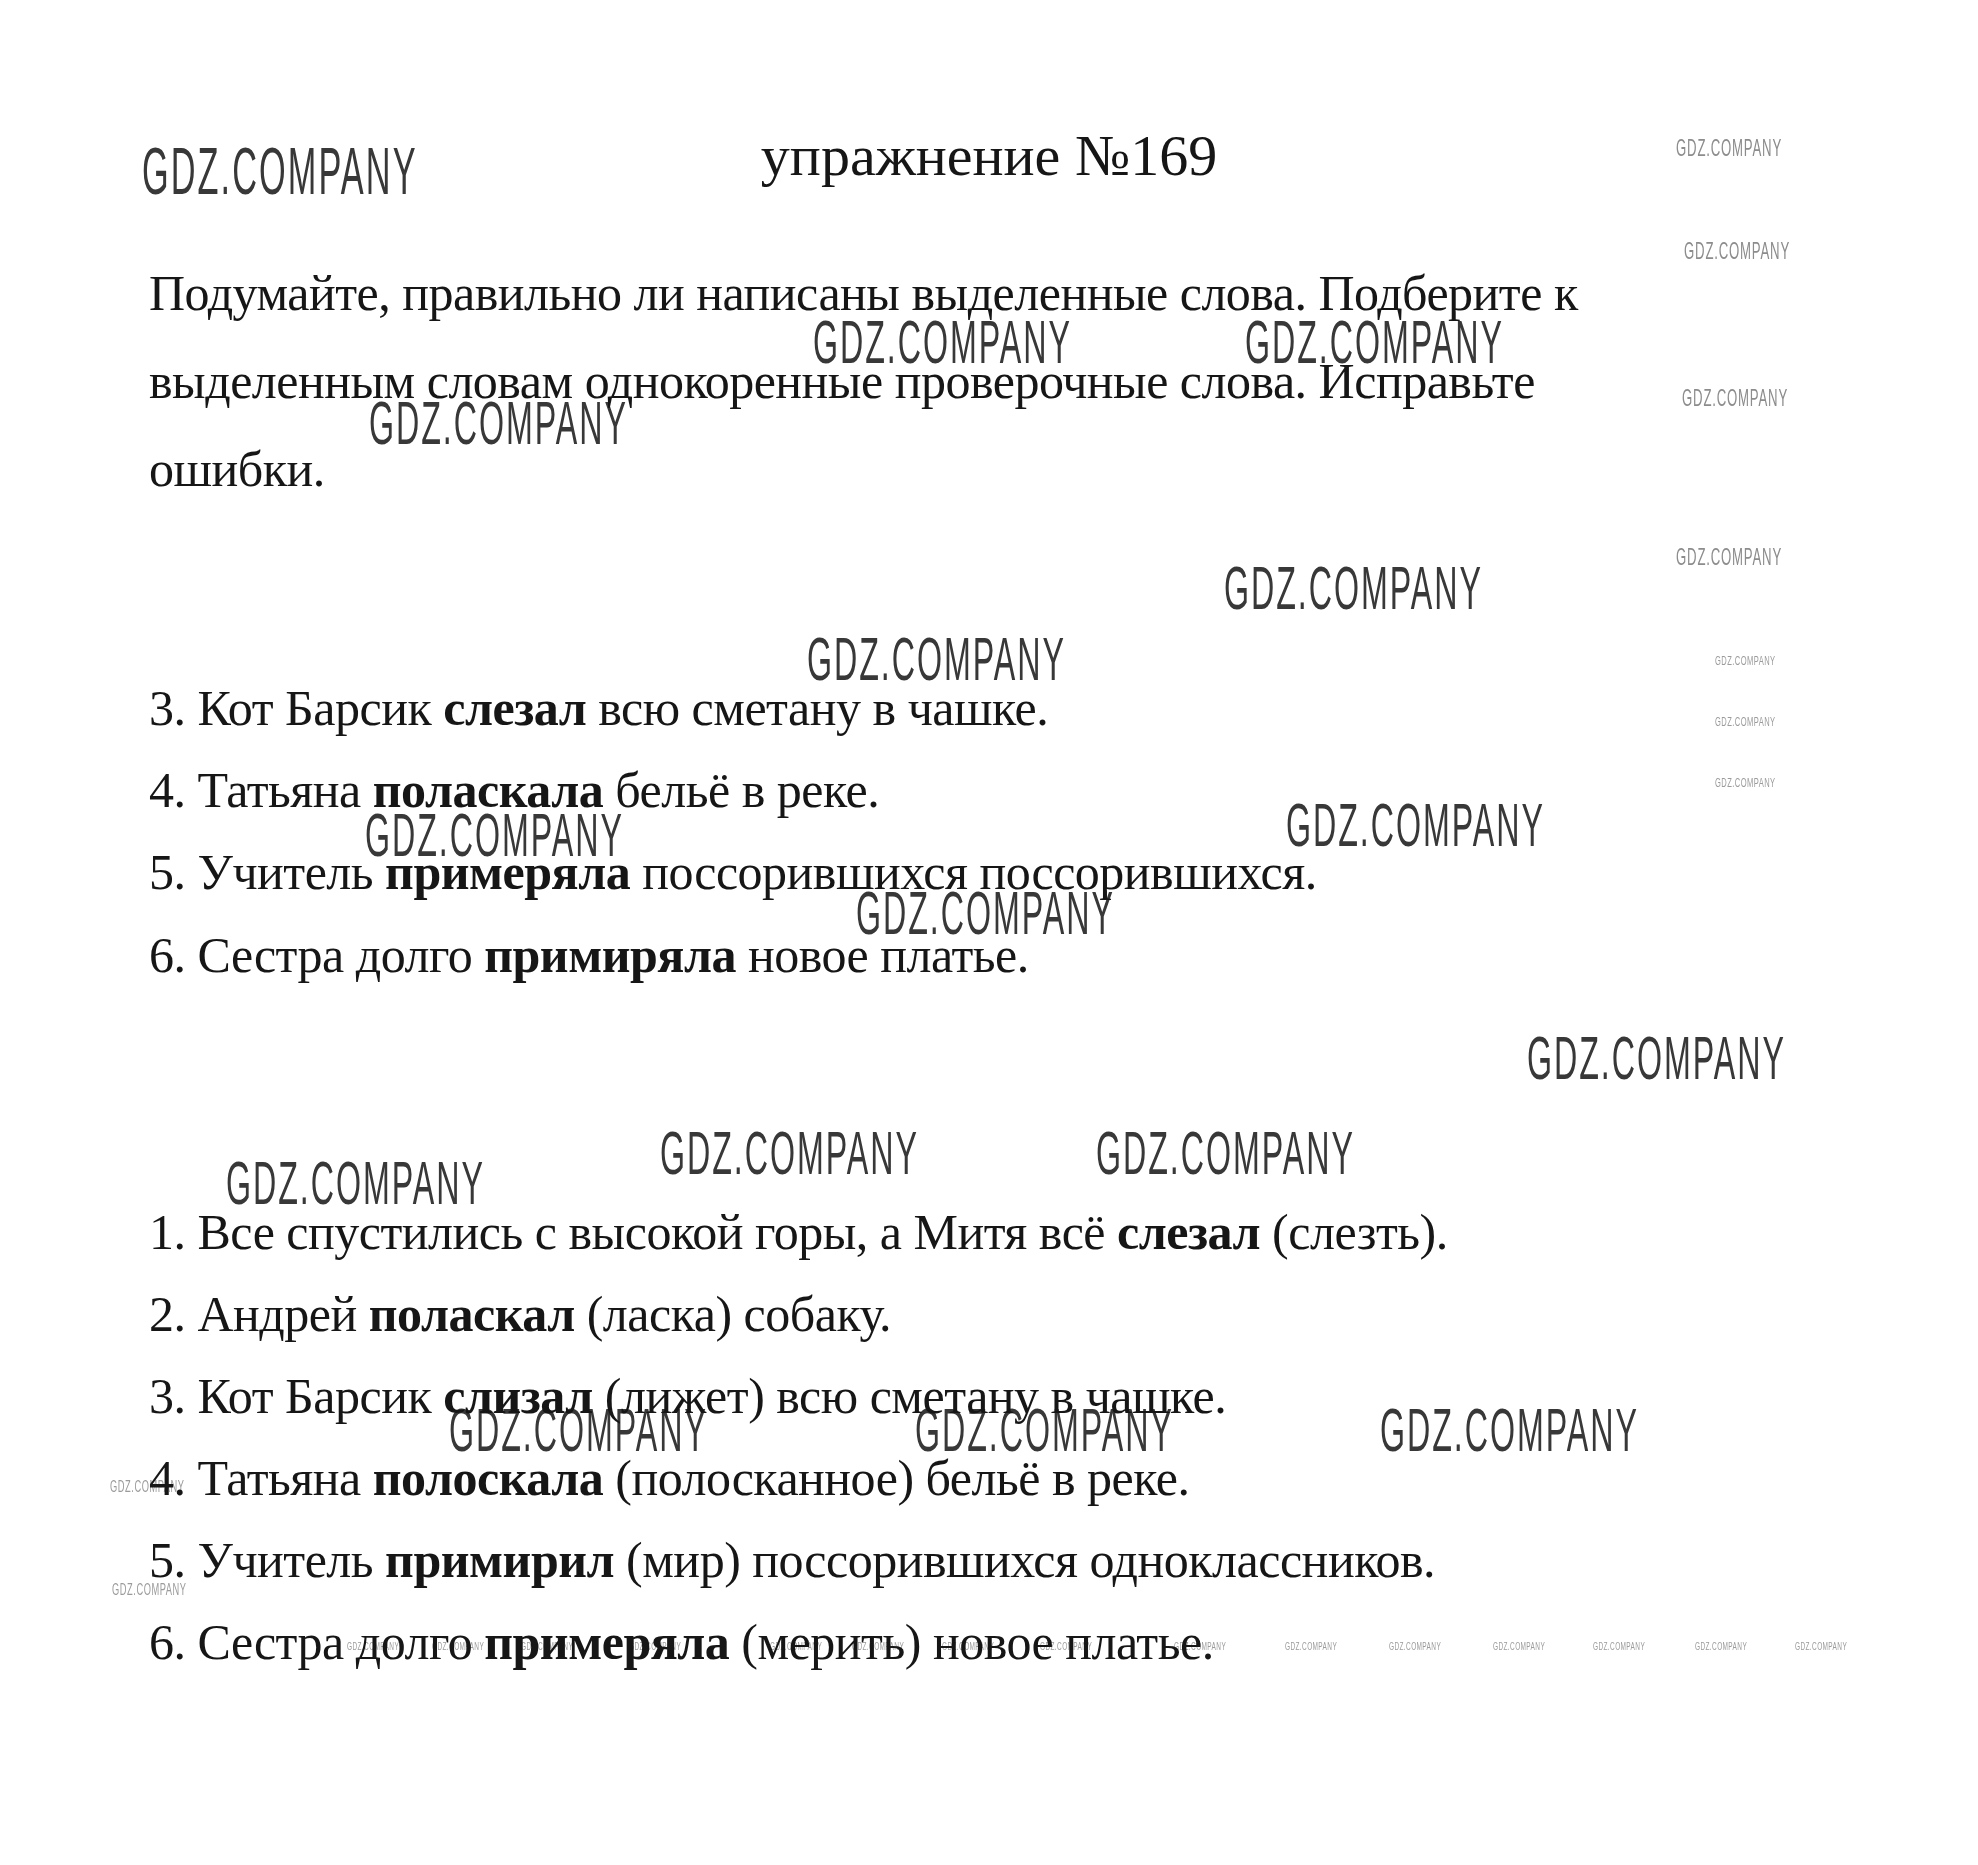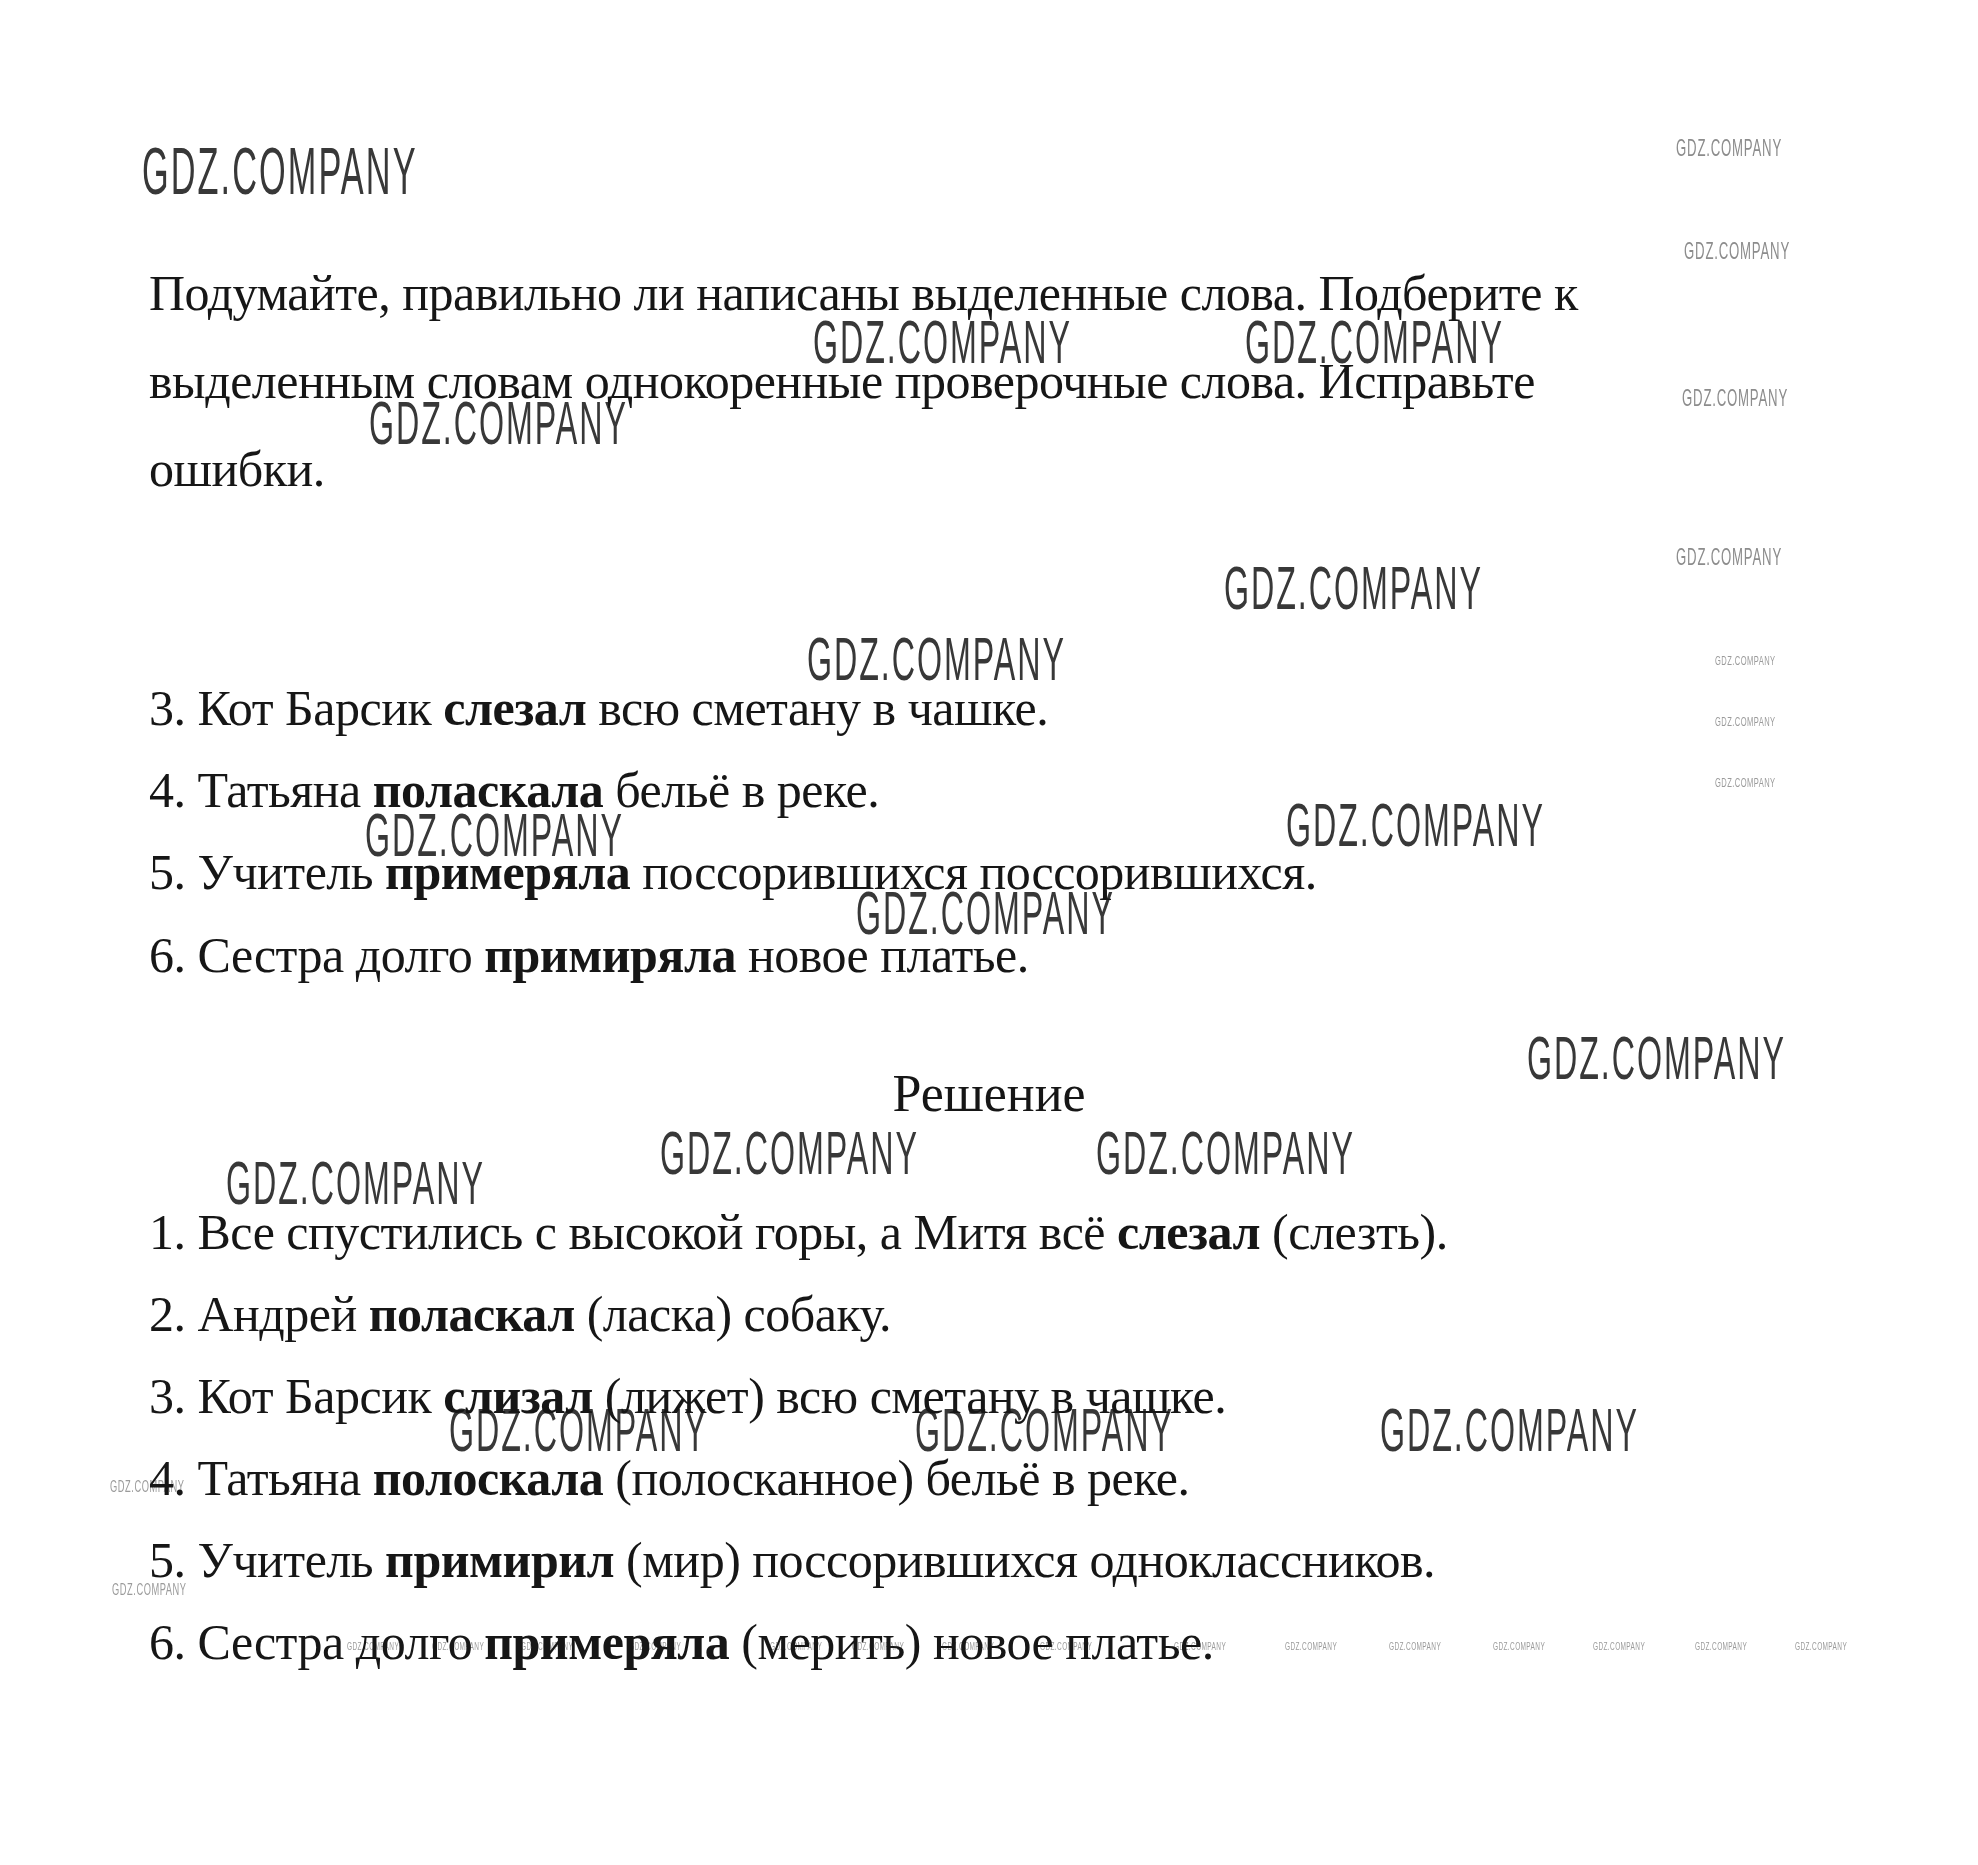--- a/index.html
+++ b/index.html
@@ -101,31 +101,31 @@
   <span class="wm wm-bt" style="left:942px;top:1641px">GDZ.COMPANY</span>
   <span class="wm wm-bt" style="left:1040px;top:1641px">GDZ.COMPANY</span>
   <span class="wm wm-bt" style="left:1174px;top:1641px">GDZ.COMPANY</span>
   <span class="wm wm-bt" style="left:1285px;top:1641px">GDZ.COMPANY</span>
   <span class="wm wm-bt" style="left:1389px;top:1641px">GDZ.COMPANY</span>
   <span class="wm wm-bt" style="left:1493px;top:1641px">GDZ.COMPANY</span>
   <span class="wm wm-bt" style="left:1593px;top:1641px">GDZ.COMPANY</span>
   <span class="wm wm-bt" style="left:1695px;top:1641px">GDZ.COMPANY</span>
   <span class="wm wm-bt" style="left:1795px;top:1641px">GDZ.COMPANY</span>
 
+  <div class="title">упражнение №169</div>
 
   <div class="txt" style="top:355px">выделенным словам однокоренные проверочные слова. Исправьте</div>
   <div class="txt" style="top:267px">Подумайте, правильно ли написаны выделенные слова. Подберите к</div>
   <div class="txt" style="top:443px">ошибки.</div>
 
   <div class="txt" style="top:682px"><span>3. Кот Барсик </span><span class="b">слезал</span><span> всю сметану в чашке.</span></div>
   <div class="txt" style="top:764px"><span>4. Татьяна </span><span class="b">поласкала</span><span> бельё в реке.</span></div>
   <div class="txt" style="top:846px"><span>5. Учитель </span><span class="b">примеряла</span><span> поссорившихся поссорившихся.</span></div>
   <div class="txt" style="top:929px"><span>6. Сестра долго </span><span class="b">примиряла</span><span> новое платье.</span></div>
 
-  <div class="heading">Решение</div>
 
   <div class="txt" style="top:1206px"><span>1. Все спустились с высокой горы, а Митя всё </span><span class="b">слезал</span><span> (слезть).</span></div>
   <div class="txt" style="top:1288px"><span>2. Андрей </span><span class="b">поласкал</span><span> (ласка) собаку.</span></div>
   <div class="txt" style="top:1370px"><span>3. Кот Барсик </span><span class="b">слизал</span><span> (лижет) всю сметану в чашке.</span></div>
   <div class="txt" style="top:1452px"><span>4. Татьяна </span><span class="b">полоскала</span><span> (полосканное) бельё в реке.</span></div>
   <div class="txt" style="top:1534px"><span>5. Учитель </span><span class="b">примирил</span><span> (мир) поссорившихся одноклассников.</span></div>
   <div class="txt" style="top:1616px"><span>6. Сестра долго </span><span class="b">примеряла</span><span> (мерить) новое платье.</span></div>
 
 </div>
 

